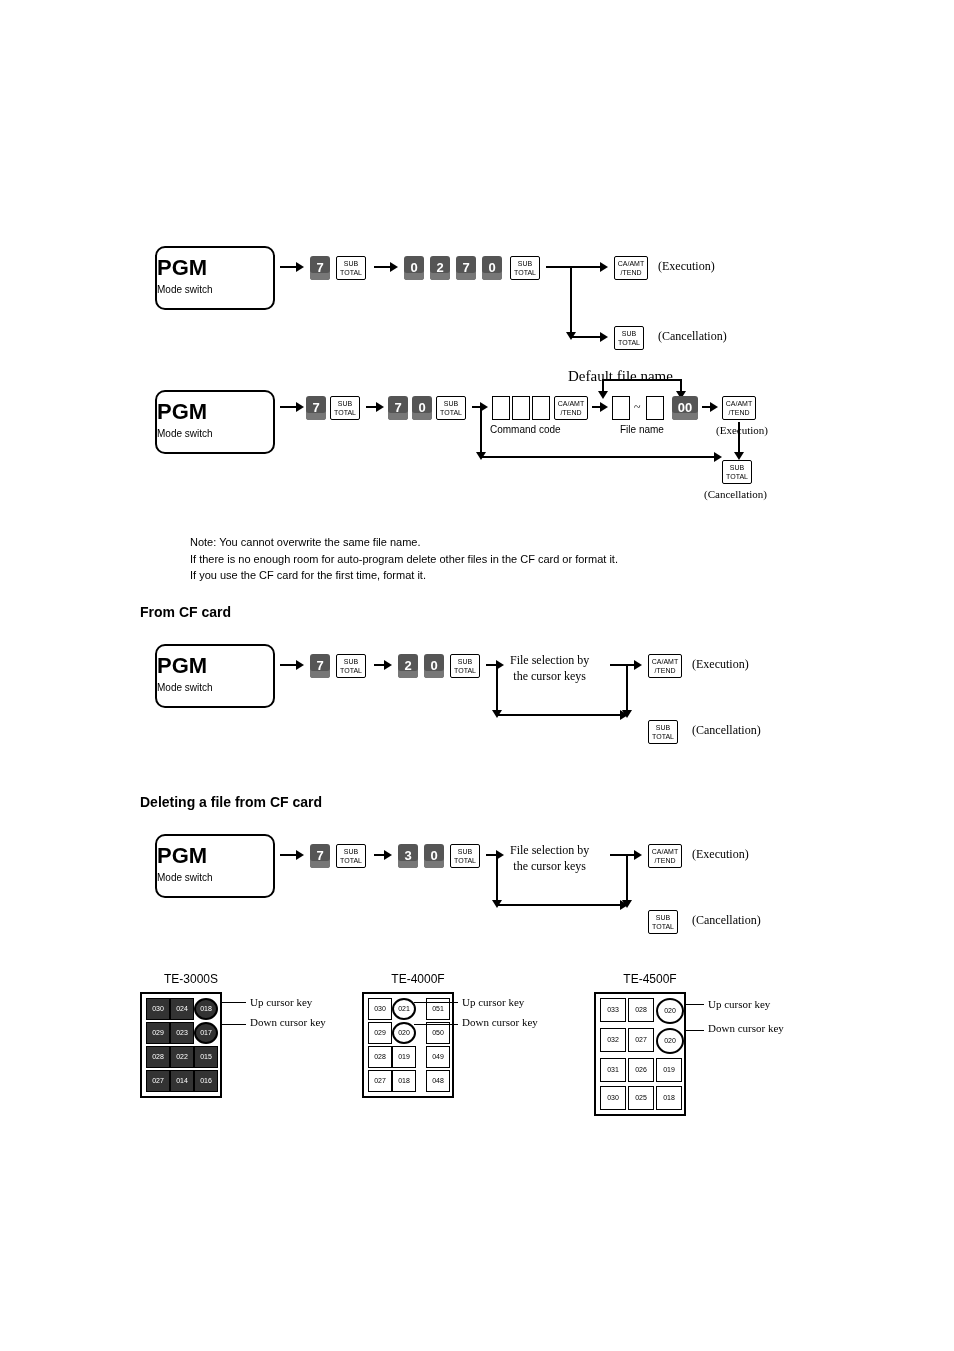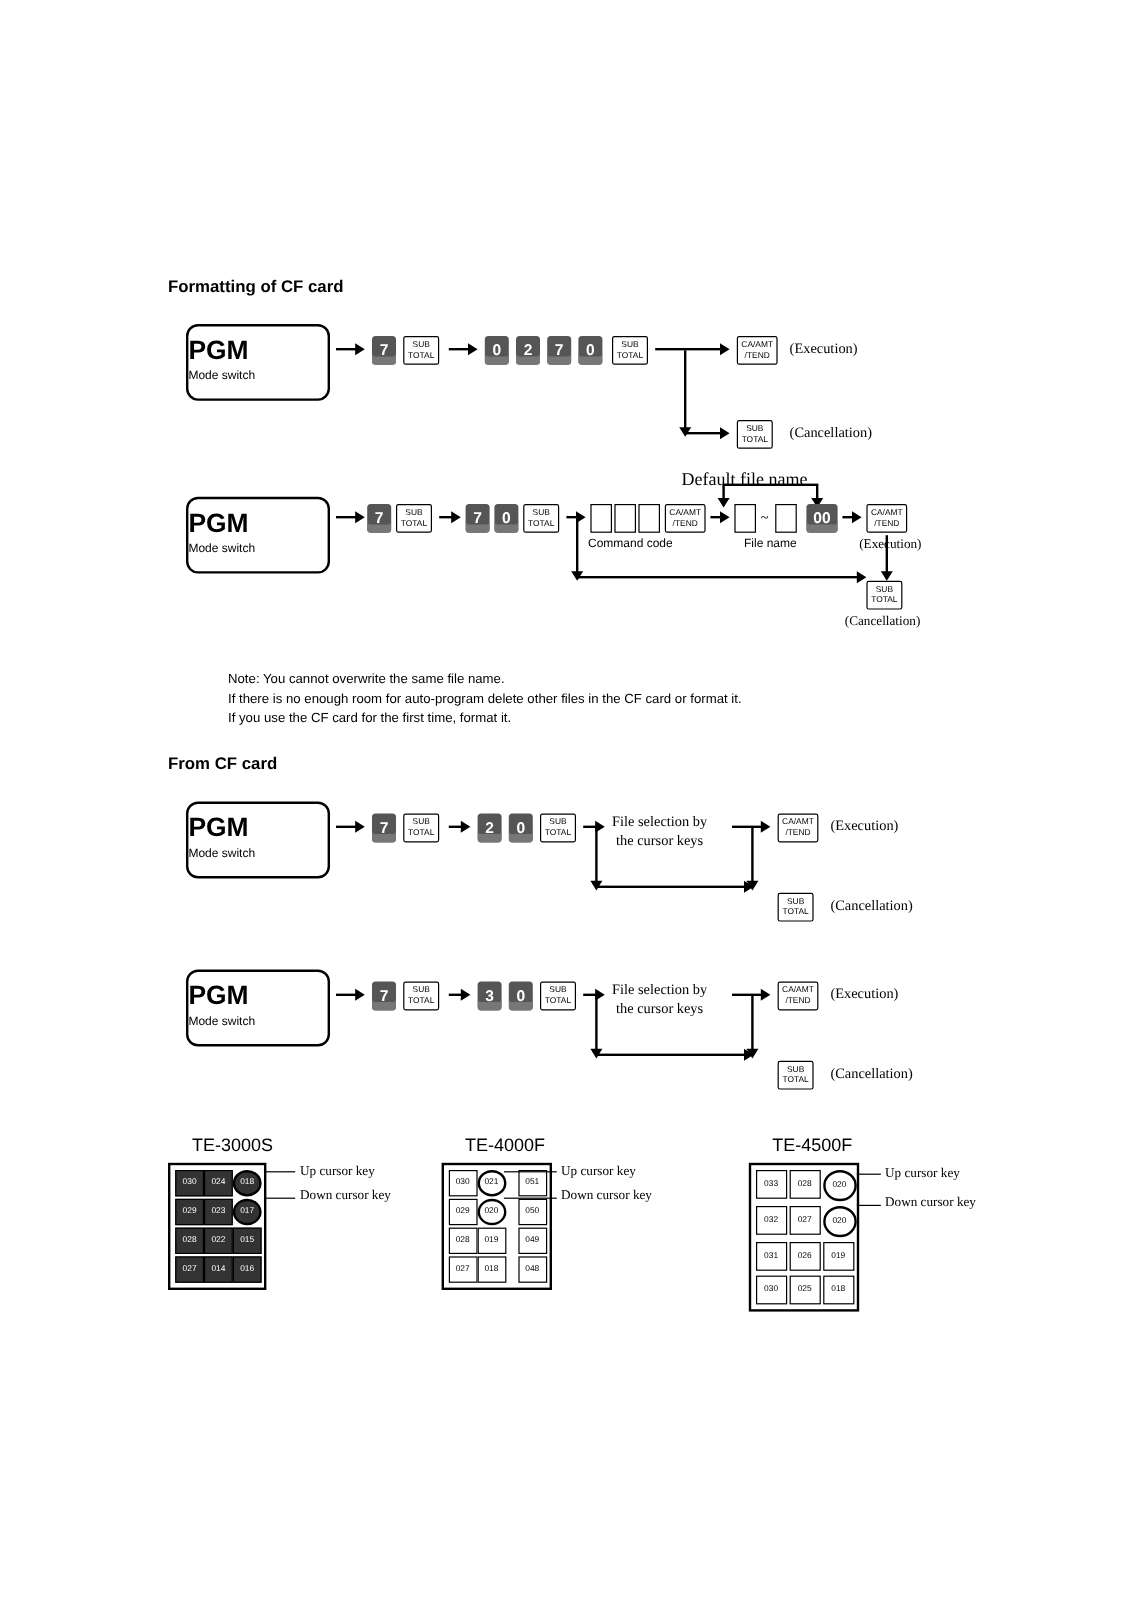--- a/index.html
+++ b/index.html
@@ -19,36 +19,35 @@
 .keyf{position:absolute;top:20px;width:30px;height:24px;border:1px solid #000;font-size:7px;text-align:center;line-height:9px;padding-top:2px;box-sizing:border-box;border-radius:2px}
 .blank{position:absolute;top:20px;width:16px;height:22px;border:1px solid #000}
 .lbl{position:absolute;font-size:12px;font-family:'Times New Roman',serif}
 .lbl2{position:absolute;font-size:10px}
 .note{font-size:11px;margin:18px 0 20px 50px;line-height:1.5}
 .filesel{position:absolute;font-size:12px;font-family:'Times New Roman',serif;text-align:center;line-height:1.35}
 
 .cksec{margin-top:18px}
 .ckrow{display:flex;gap:60px;margin-top:10px}
 .ckcol{position:relative}
-.ckt{font-size:15px;margin:0 0 6px 20px}
+.ckt{font-size:12px;text-align:center;margin:0 0 6px 20px}
 .kb{border:2px solid #000;display:inline-block;padding:4px;background:#fff}
 .kbg{display:grid;gap:2px}
 .kcell{width:22px;height:20px;border:1px solid #000;font-size:7px;display:flex;align-items:center;justify-content:center;background:#fff}
 .kcell.dk{background:#333;color:#fff;border-color:#000}
 .kcell.hl{border:2px solid #000;border-radius:50%;width:20px;height:18px}
 .kcell.wide{width:24px;height:22px}
 .cklab{position:absolute;font-size:11px;font-family:'Times New Roman',serif;white-space:nowrap}
 .ln{position:absolute;background:#000}
 </style>
 </head>
 <body>
 
 <div class="page">
 
-<h2>Formatting of CF card</h2>
 <div class="flow">
   <div class="pgmbox">
     <span class="pgm">PGM</span>
     <span class="ms">Mode switch</span>
   </div>
   <div class="arr" style="left:140px"></div>
   <div class="keyn" style="left:170px">7</div>
   <div class="keyf" style="left:196px">SUB<br>TOTAL</div>
   <div class="arr" style="left:234px"></div>
   <div class="keyn" style="left:264px">0</div>
@@ -130,20 +129,21 @@
   <div class="arr" style="left:470px;width:30px"></div>
   <div class="keyf" style="left:508px;width:34px">CA/AMT<br>/TEND</div>
   <span class="lbl" style="left:552px;top:23px">(Execution)</span>
   <div class="arrd" style="left:356px;top:32px;height:50px"></div>
   <div class="arr" style="left:356px;top:80px;width:130px"></div>
   <div class="arrd" style="left:486px;top:32px;height:50px"></div>
   <div class="keyf" style="left:508px;top:86px">SUB<br>TOTAL</div>
   <span class="lbl" style="left:552px;top:89px">(Cancellation)</span>
 </div>
 
+<h2 class="m2">Deleting a file from CF card</h2>
 <div class="flow">
   <div class="pgmbox">
     <span class="pgm">PGM</span>
     <span class="ms">Mode switch</span>
   </div>
   <div class="arr" style="left:140px"></div>
   <div class="keyn" style="left:170px">7</div>
   <div class="keyf" style="left:196px">SUB<br>TOTAL</div>
   <div class="arr" style="left:234px;width:16px"></div>
   <div class="keyn" style="left:258px">3</div>
@@ -206,21 +206,21 @@
               <div class="kcell">018</div>
               <div style="width:8px"></div>
               <div class="kcell">048</div>
     </div></div>
     <div class="ln" style="left:52px;top:30px;width:44px;height:1px"></div>
     <div class="ln" style="left:52px;top:52px;width:44px;height:1px"></div>
     <span class="cklab" style="left:100px;top:24px">Up cursor key</span>
     <span class="cklab" style="left:100px;top:44px">Down cursor key</span>
   </div>
 
-  <div class="ckcol" style="margin-left:104px">
+  <div class="ckcol" style="margin-left:80px">
     <div class="ckt">TE-4500F</div>
     <div class="kb"><div class="kbg" style="grid-template-columns:repeat(3,24px);gap:4px">
       <div class="kcell wide">033</div>
               <div class="kcell wide">028</div>
               <div class="kcell wide hl">020</div>
       <div class="kcell wide">032</div>
               <div class="kcell wide">027</div>
               <div class="kcell wide hl">020</div>
       <div class="kcell wide">031</div>
               <div class="kcell wide">026</div>

